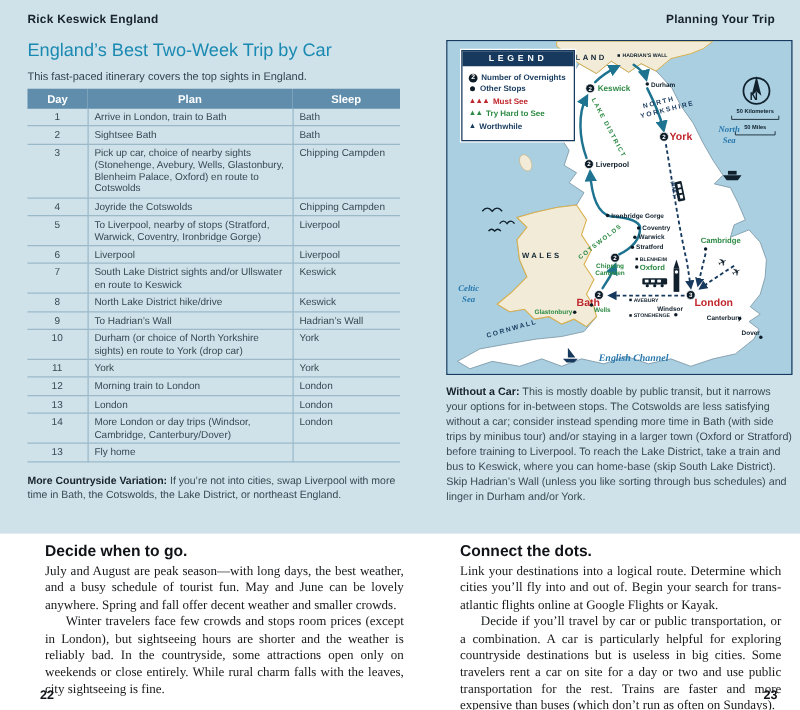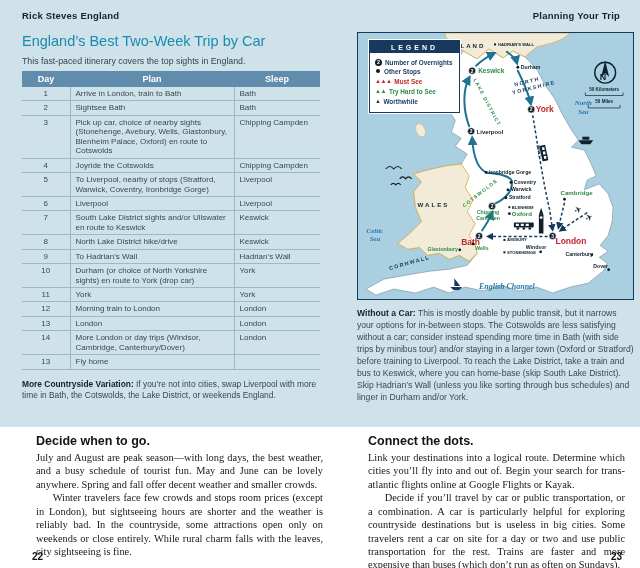--- a/index.html
+++ b/index.html
@@ -67,21 +67,21 @@
   .bcol p.indent{text-indent:1.6em;}
   .pageno{position:absolute;bottom:6px;font-size:10px;font-weight:bold;color:#101418;}
   .pn-left{left:32px;}
   .pn-right{right:18px;}
 </style>
 </head>
 <body>
 
 <div class="spread">
   <div class="top-area">
-    <div class="running-head rh-left">Rick Steves England</div>
+    <div class="running-head rh-left">Rick Keswick England</div>
     <div class="running-head rh-right">Planning Your Trip</div>
 
     <section class="left-page">
       <h1 class="lp-title">England’s Best Two-Week Trip by Car</h1>
       <p class="lp-sub">This fast-paced itinerary covers the top sights in England.</p>
       <table class="itin">
         <thead>
           <tr>
             <th class="c-day">Day</th>
             <th>Plan</th>
@@ -159,21 +159,21 @@
               <td>More London or day trips (Windsor, Cambridge, Canterbury/Dover)</td>
               <td>London</td>
             </tr>
             <tr>
               <td class="day">13</td>
               <td>Fly home</td>
               <td></td>
             </tr>
           </tbody>
       </table>
-      <p class="lp-note"><b>More Countryside Variation:</b><span> If you’re not into cities, swap Liverpool with more time in Bath, the Cotswolds, the Lake District, or weekends England.</span></p>
+      <p class="lp-note"><b>More Countryside Variation:</b><span> If you’re not into cities, swap Liverpool with more time in Bath, the Cotswolds, the Lake District, or northeast England.</span></p>
     </section>
 
     <section class="right-page">
       <figure class="map-frame" style="margin:0">
         <svg id="map-svg" width="275" height="266" viewBox="0 0 277 268">
           <defs>
             <marker id="arrT" markerWidth="5" markerHeight="5" refX="3.5" refY="2.5" orient="auto">
               <path d="M0,0 L5,2.5 L0,5 Z" fill="#1d7390"></path>
             </marker>
             <marker id="arrN" markerWidth="5" markerHeight="5" refX="3.5" refY="2.5" orient="auto">

